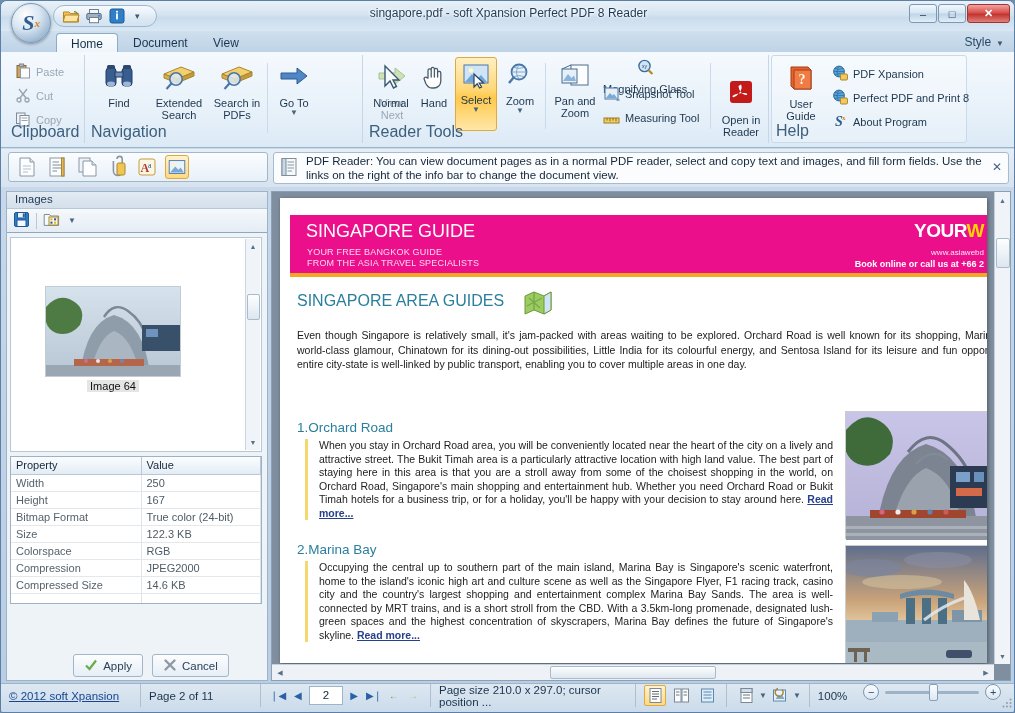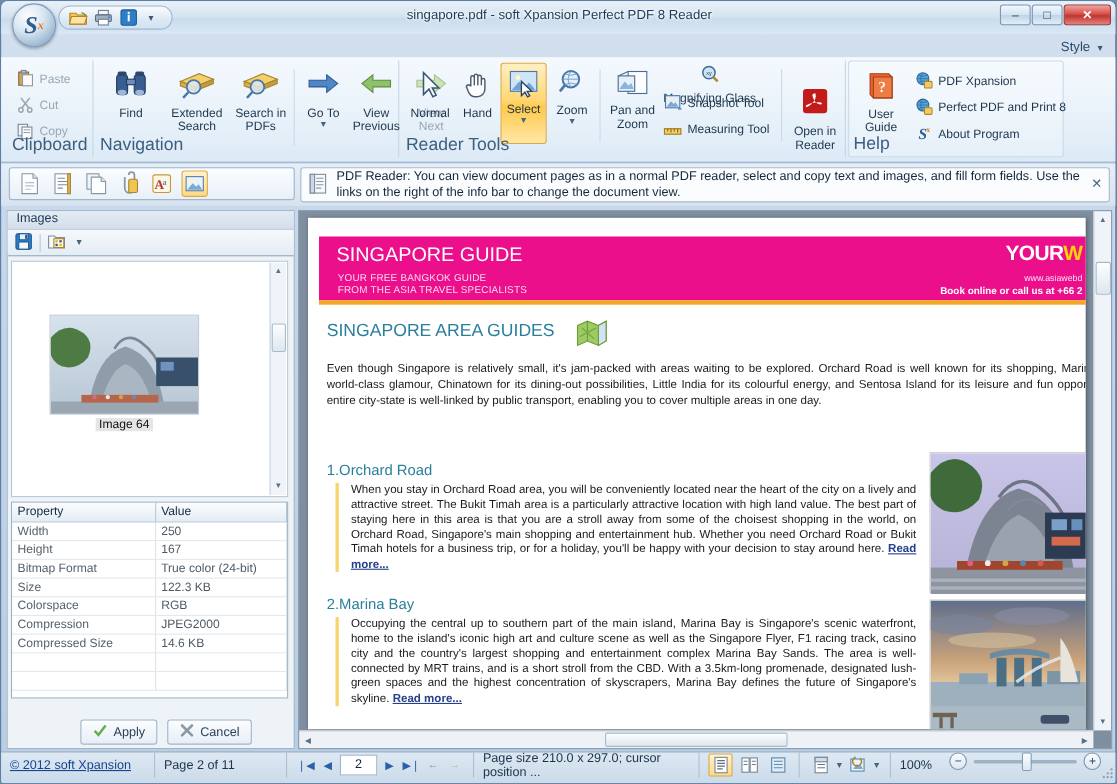--- a/index.html
+++ b/index.html
@@ -178,21 +178,21 @@
     font-size:7px; color:#54708a; cursor:pointer;
   }
   .vscroll .arrow-dn { margin-top:auto; }
   .vscroll .thumb {
     width:13px; height:26px; margin-top:40px;
     background:linear-gradient(180deg,#fdfefe,#dde7ef);
     border:1px solid #a8bbcc; border-radius:2px; cursor:pointer;
   }
   
   #proptable {
-    position:absolute; left:3px; top:264px; width:252px; height:179px;
+    position:absolute; left:3px; top:264px; width:252px; height:148px;
     background:#fff; border:1px solid #9eb2c4; overflow:hidden;
   }
   #proptable table { width:100%; border-collapse:collapse; font-size:11px; }
   #proptable th {
     background:linear-gradient(180deg,#fbfdff,#e3ecf4);
     border-right:1px solid #b9c8d6; border-bottom:1px solid #b9c8d6;
     text-align:left; font-weight:normal; color:#14293d; padding:2px 5px; height:17px;
   }
   #proptable td {
     border-right:1px solid #dde4ea; border-bottom:1px solid #e3e8ed;
@@ -362,20 +362,25 @@
 
     <div id="title-text">singapore.pdf - soft Xpansion Perfect PDF 8 Reader</div>
 
     <div id="wc">
       <div class="wc-btn">–</div>
       <div class="wc-btn">□</div>
       <div class="wc-btn close">✕</div>
     </div>
   </div>
 
+  <div id="tabs">
+    <div class="tab active" style="left:55px;">Home</div>
+    <div class="tab" style="left:118px;">Document</div>
+    <div class="tab" style="left:198px;">View</div>
+  </div>
   <div id="style-menu">
     <span>Style</span><span class="arr">▼</span>
   </div>
 
   <div id="ribbon">
 
     <div class="rgroup" style="left:6px; width:78px;">
       <div class="rsmall dim" style="position:absolute; left:4px; top:6px;">
         <span class="ic">
           <svg width="16" height="16" viewBox="0 0 16 16">
@@ -452,28 +457,20 @@
       </div>
       <div style="position:absolute; left:180px; top:8px; width:1px; height:70px; background:#cbdaea;"></div>
       <div class="rbig" style="position:absolute; left:188px; top:2px; width:38px;">
         <span class="ic">
           <svg width="32" height="30" viewBox="0 0 32 30">
             <path d="M3 11 H19 V6 L29 14 L19 22 V17 H3 Z" fill="#4f86c6" stroke="#2e5b91"></path>
           </svg>
         </span>
         <span class="lbl">Go To</span>
         <span class="ddarrow">▼</span>
-      </div>
-      <div class="rbig" style="position:absolute; left:228px; top:2px; width:54px;">
-        <span class="ic">
-          <svg width="32" height="30" viewBox="0 0 32 30">
-            <path d="M29 11 H13 V6 L3 14 L13 22 V17 H29 Z" fill="#8fc06a" stroke="#5f8d3e"></path>
-          </svg>
-        </span>
-        <span class="lbl">View Previous</span>
       </div>
       <div class="rbig dim" style="position:absolute; left:284px; top:2px; width:42px;">
         <span class="ic">
           <svg width="32" height="30" viewBox="0 0 32 30">
             <path d="M3 11 H19 V6 L29 14 L19 22 V17 H3 Z" fill="#cde3b7" stroke="#a8c290"></path>
           </svg>
         </span>
         <span class="lbl">View Next</span>
       </div>
       <div class="rgroup-title">Navigation</div>

